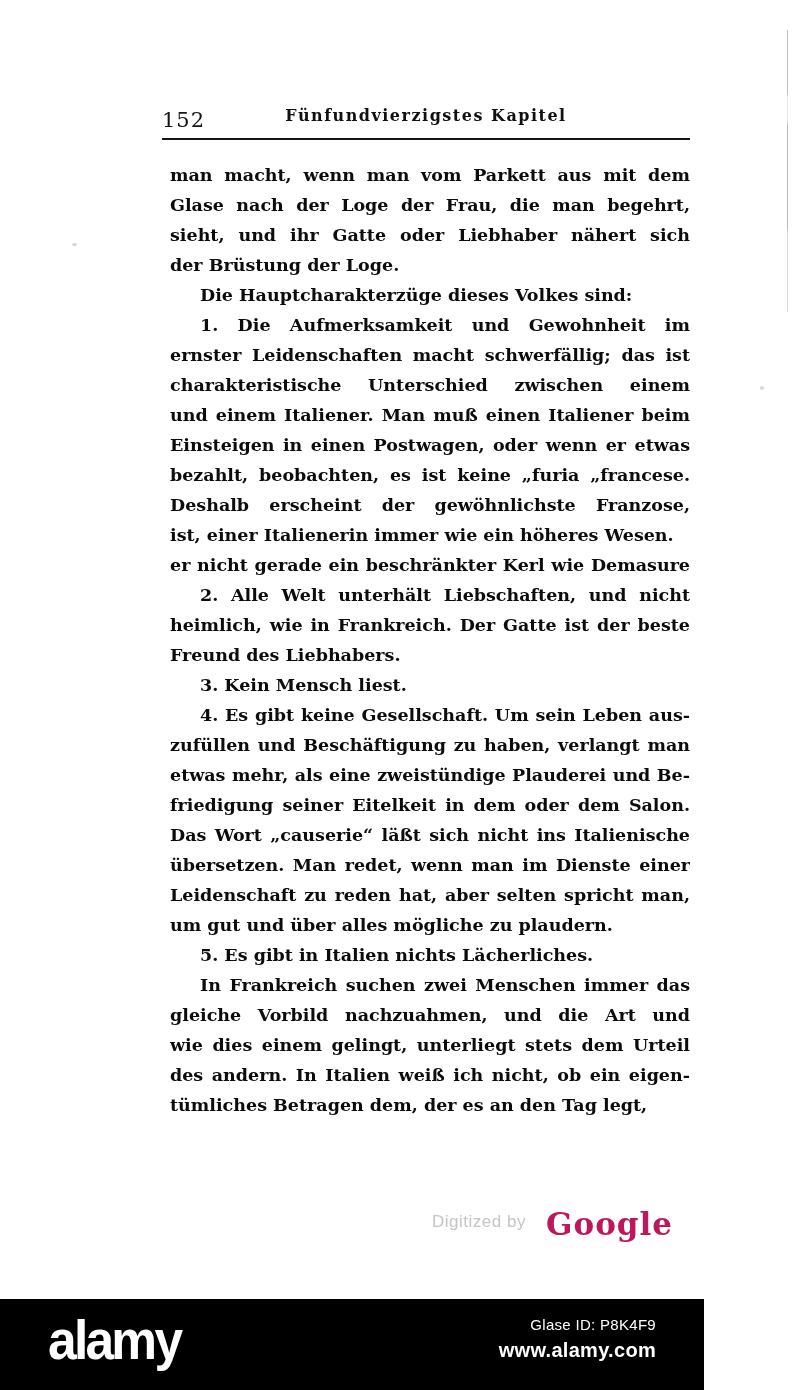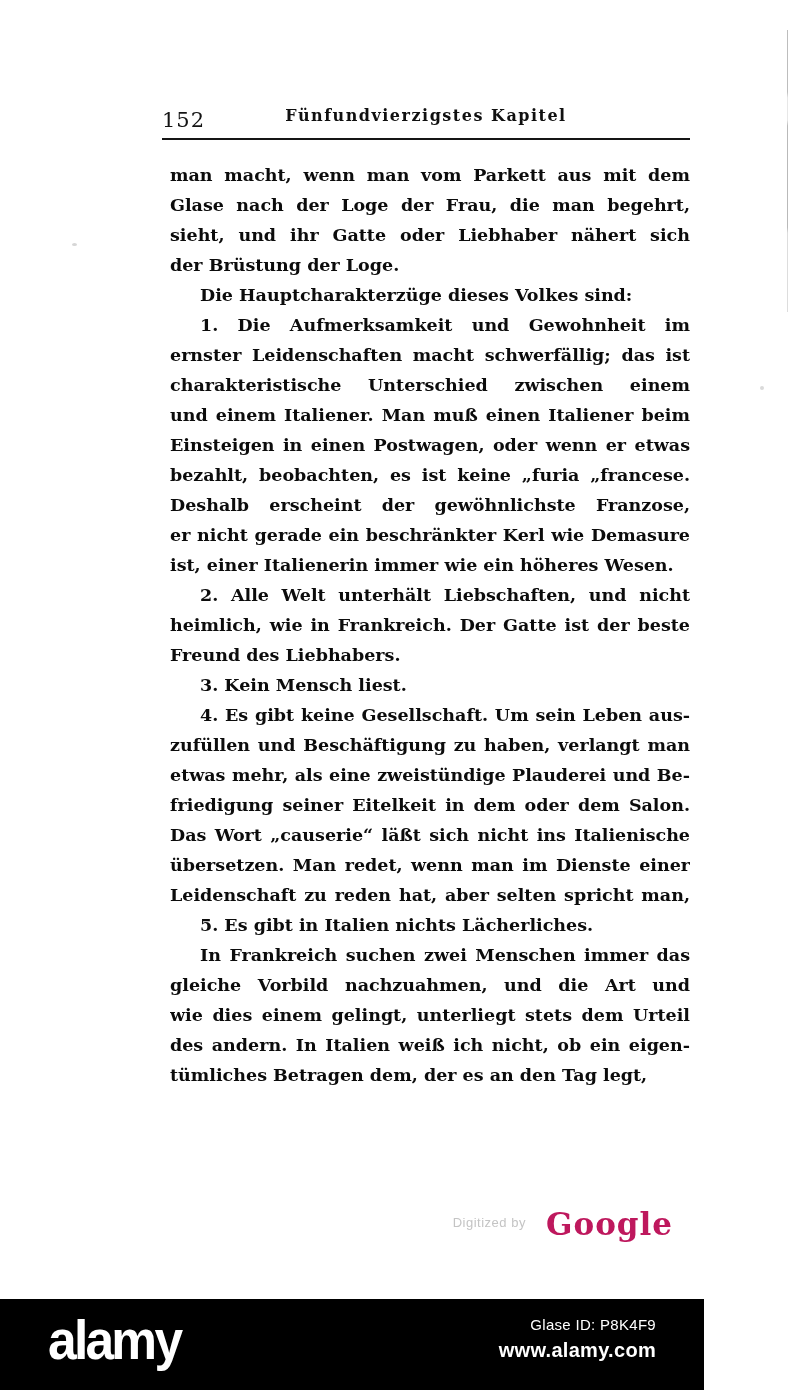--- a/index.html
+++ b/index.html
@@ -70,21 +70,21 @@
   }
 
   
   .google-mark {
     position: absolute;
     top: 1206px; right: 124px;
     white-space: nowrap;
   }
   .google-prefix {
     font-family: "Liberation Sans", sans-serif;
-    font-size: 13px; color: #c4c4c4;
+    font-size: 17px; color: #c4c4c4;
     vertical-align: 8px;
     letter-spacing: 0.5px;
   }
   .google-brand {
     font-family: "DejaVu Serif", serif;
     font-size: 31px; font-weight: 700; color: #be185d;
     letter-spacing: 1px;
     margin-left: 15px;
   }
 
@@ -141,39 +141,40 @@
       <div class="line last indent">Die Hauptcharakterzüge dieses Volkes sind:</div>
     </div>
     <div class="para">
       <div class="line indent">1. Die Aufmerksamkeit und Gewohnheit im Dienst</div>
       <div class="line">ernster Leidenschaften macht schwerfällig; das ist der</div>
       <div class="line">charakteristische Unterschied zwischen einem Franzosen</div>
       <div class="line">und einem Italiener. Man muß einen Italiener beim</div>
       <div class="line">Einsteigen in einen Postwagen, oder wenn er etwas</div>
       <div class="line">bezahlt, beobachten, es ist keine „furia „francese.</div>
       <div class="line">Deshalb erscheint der gewöhnlichste Franzose, wenn</div>
+      <div class="line last">ist, einer Italienerin immer wie ein höheres Wesen.</div>
       <div class="line">er nicht gerade ein beschränkter Kerl wie Demasure</div>
-      <div class="line last">ist, einer Italienerin immer wie ein höheres Wesen.</div>
     </div>
     <div class="para">
       <div class="line indent">2. Alle Welt unterhält Liebschaften, und nicht nur</div>
       <div class="line">heimlich, wie in Frankreich. Der Gatte ist der beste</div>
       <div class="line last">Freund des Liebhabers.</div>
     </div>
     <div class="para">
       <div class="line last indent">3. Kein Mensch liest.</div>
     </div>
     <div class="para">
       <div class="line indent">4. Es gibt keine Gesellschaft. Um sein Leben aus-</div>
       <div class="line">zufüllen und Beschäftigung zu haben, verlangt man</div>
       <div class="line">etwas mehr, als eine zweistündige Plauderei und Be-</div>
       <div class="line">friedigung seiner Eitelkeit in dem oder dem Salon.</div>
       <div class="line">Das Wort „causerie“ läßt sich nicht ins Italienische</div>
       <div class="line">übersetzen. Man redet, wenn man im Dienste einer</div>
       <div class="line">Leidenschaft zu reden hat, aber selten spricht man,</div>
+      <div class="line last">um gut und über alles mögliche zu plaudern.</div>
     </div>
     <div class="para">
       <div class="line last indent">5. Es gibt in Italien nichts Lächerliches.</div>
     </div>
     <div class="para">
       <div class="line indent">In Frankreich suchen zwei Menschen immer das</div>
       <div class="line">gleiche Vorbild nachzuahmen, und die Art und Weise,</div>
       <div class="line">wie dies einem gelingt, unterliegt stets dem Urteil</div>
       <div class="line">des andern. In Italien weiß ich nicht, ob ein eigen-</div>
       <div class="line last">tümliches Betragen dem, der es an den Tag legt,</div>

